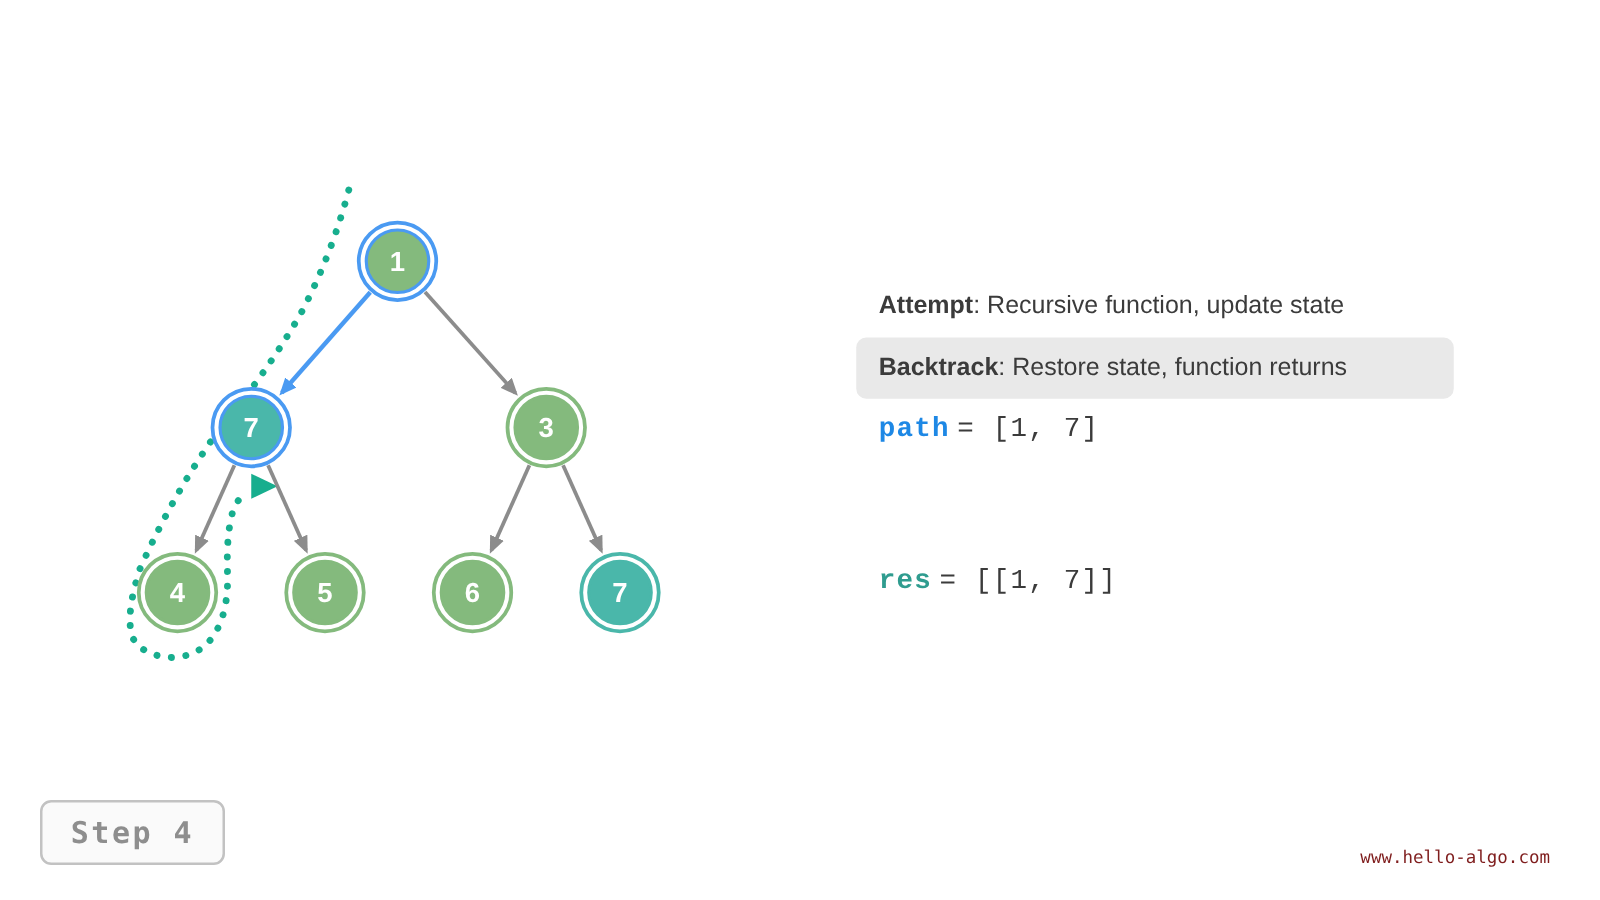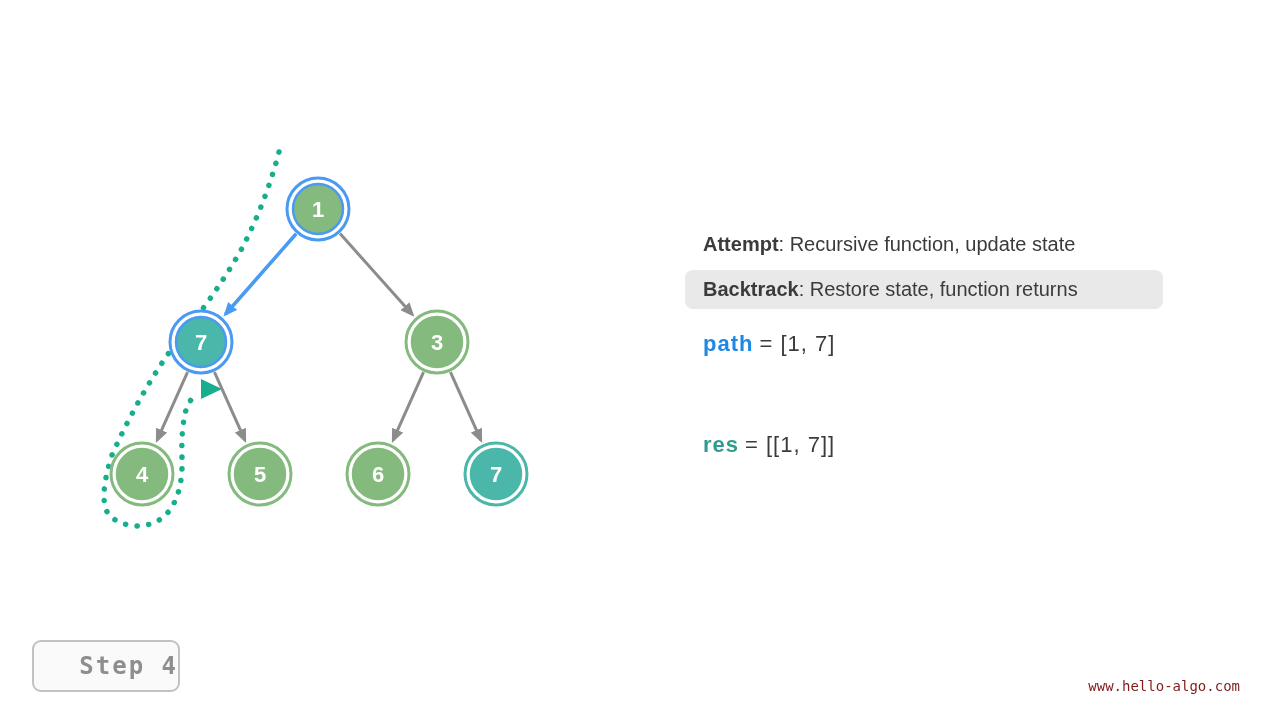--- a/index.html
+++ b/index.html
@@ -5,38 +5,38 @@
   html,body{margin:0;padding:0;}
   body{width:1280px;height:720px;background:#ffffff;overflow:hidden;
        font-family:"Liberation Sans",sans-serif;}
   .canvas{position:relative;width:1280px;height:720px;background:#ffffff;}
 
   #tree-svg{position:absolute;left:0;top:0;}
 
   .legend-line{position:absolute;left:703px;font-size:20px;color:#3b3b3b;
                white-space:nowrap;line-height:24px;}
   .legend-attempt{top:232px;}
-  .legend-backtrack-box{position:absolute;left:685px;top:270px;width:478px;height:39px;
+  .legend-backtrack-box{position:absolute;left:685px;top:270px;width:478px;height:49px;
                background:#e9e9e9;border-radius:8px;display:flex;align-items:center;
                box-sizing:border-box;padding:0 18px;}
   .legend-backtrack-box .legend-text{font-size:20px;color:#3b3b3b;white-space:nowrap;}
   .term{font-weight:bold;margin-top:12px;}
 
-  .code-line{position:absolute;left:703px;font-family:Liberation Sans, sans-serif;
+  .code-line{position:absolute;left:703px;font-family:Liberation Mono, monospace;
              font-size:22px;letter-spacing:1px;color:#3b3b3b;white-space:nowrap;}
   .code-path{top:331px;}
-  .code-res{top:432px;}
+  .code-res{top:452px;}
   .kw{font-weight:bold;}
   .kw-path{color:#1e88e5;}
   .kw-res{color:#2f9c8f;}
   .code-rest{margin-left:6px;}
 
   .step-badge{position:absolute;left:32px;top:640px;width:148px;height:52px;
               background:#fafafa;border:2px solid #c2c2c2;border-radius:9px;
-              display:flex;align-items:center;justify-content:flex-end;
+              display:flex;align-items:center;justify-content:center;
               font-family:"DejaVu Sans Mono",monospace;font-weight:bold;
               font-size:24px;letter-spacing:2px;color:#8e8e8e;box-sizing:border-box;}
 
   .watermark{position:absolute;right:40px;top:678px;
              font-family:"DejaVu Sans Mono",monospace;font-size:14px;color:#7f1d1d;}
 </style>
 </head>
 <body>
 
 <div class="canvas">

